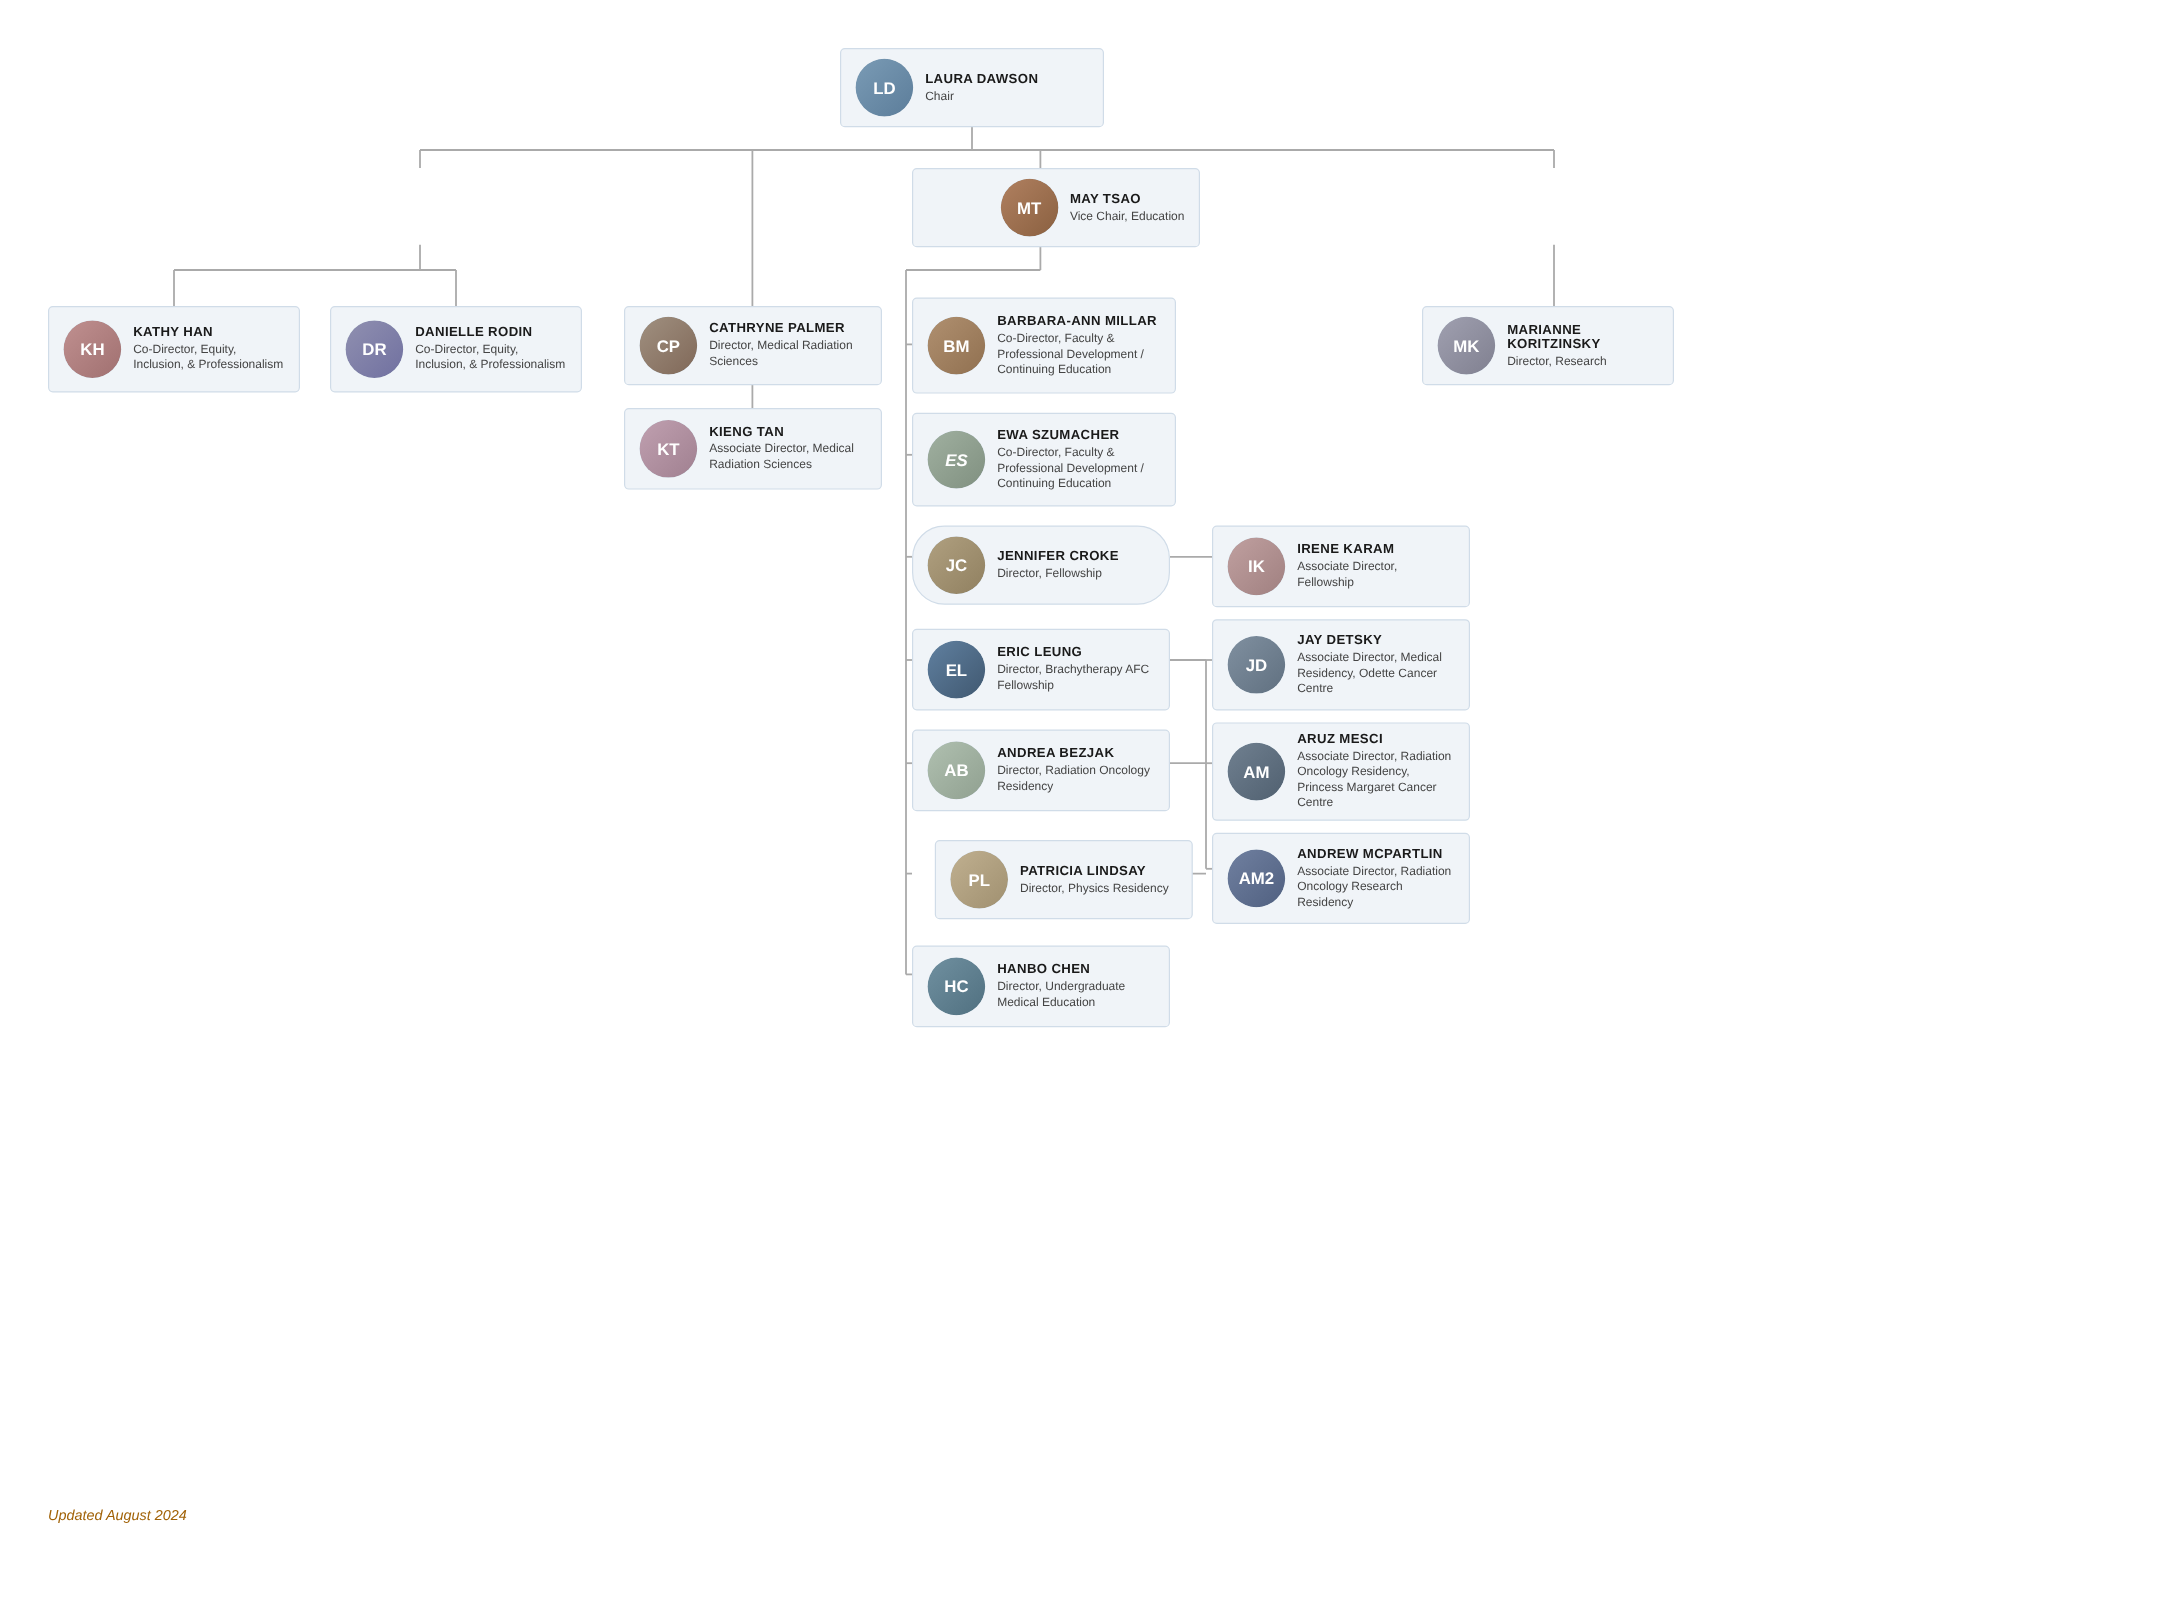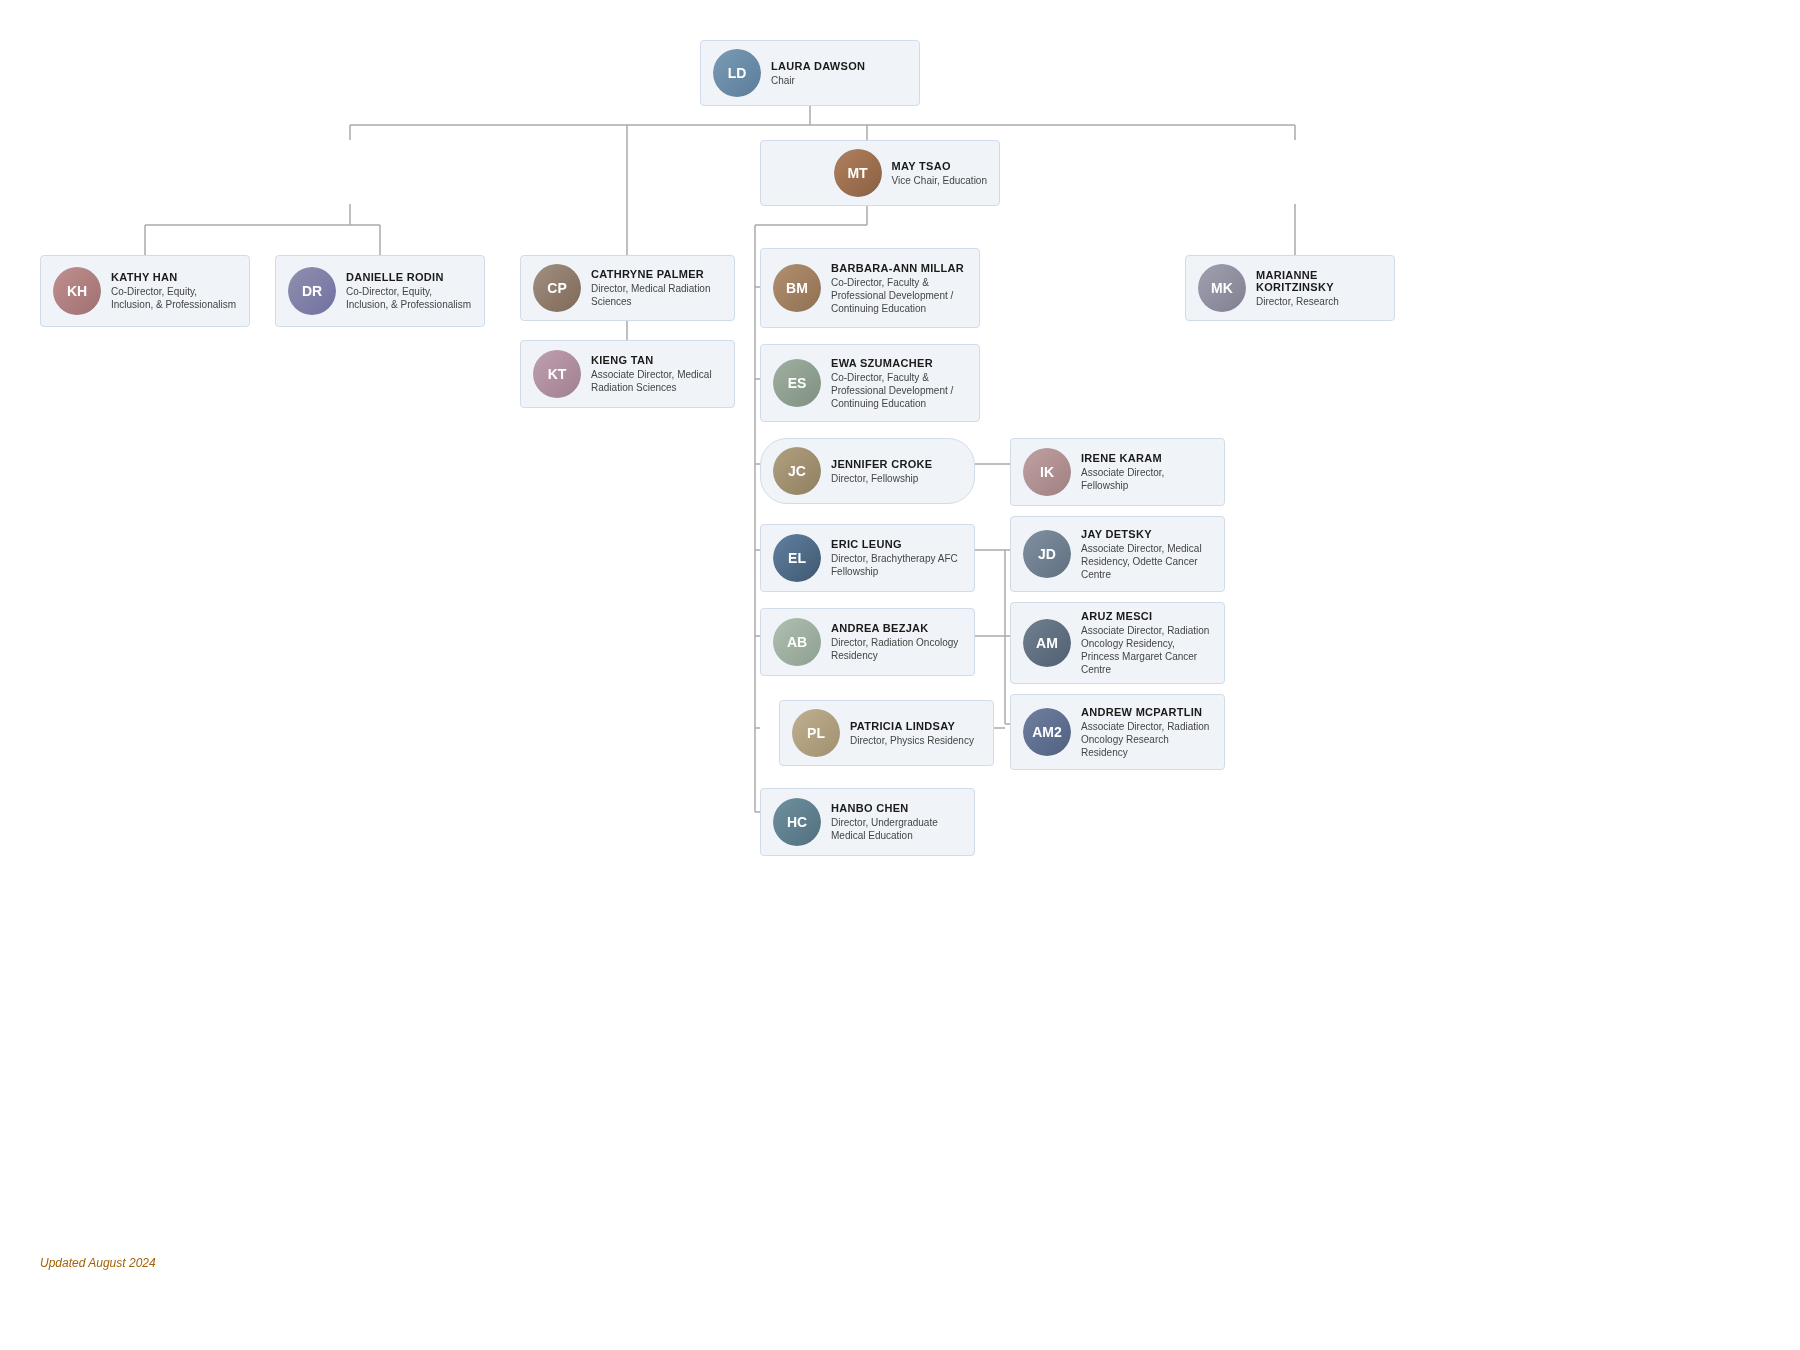--- a/index.html
+++ b/index.html
@@ -208,21 +208,21 @@
       <div class="avatar-placeholder" style="background: linear-gradient(135deg, #b09070, #907050);">BM</div>
     </div>
     <div class="node-text">
       <div class="node-name">BARBARA-ANN MILLAR</div>
       <div class="node-title">Co-Director, Faculty &amp; Professional Development / Continuing Education</div>
     </div>
   </div>
 
   <div class="node-card" style="left:760px; top:344px; width:220px; height:78px;">
     <div class="node-avatar">
-      <div class="avatar-placeholder" style="background: linear-gradient(135deg, #a0b0a0, #809080);">ES</div>
+      <div class="avatar-placeholder" style="background: linear-gradient(135deg, #a0b0a0, #809080); font-style: italic;">ES</div>
     </div>
     <div class="node-text">
       <div class="node-name">EWA SZUMACHER</div>
       <div class="node-title">Co-Director, Faculty &amp; Professional Development / Continuing Education</div>
     </div>
   </div>
 
   <div class="node-card" style="left:760px; top:438px; width:215px;border-radius:27px;">
     <div class="node-avatar">
       <div class="avatar-placeholder" style="background: linear-gradient(135deg, #b0a080, #908060);">JC</div>

